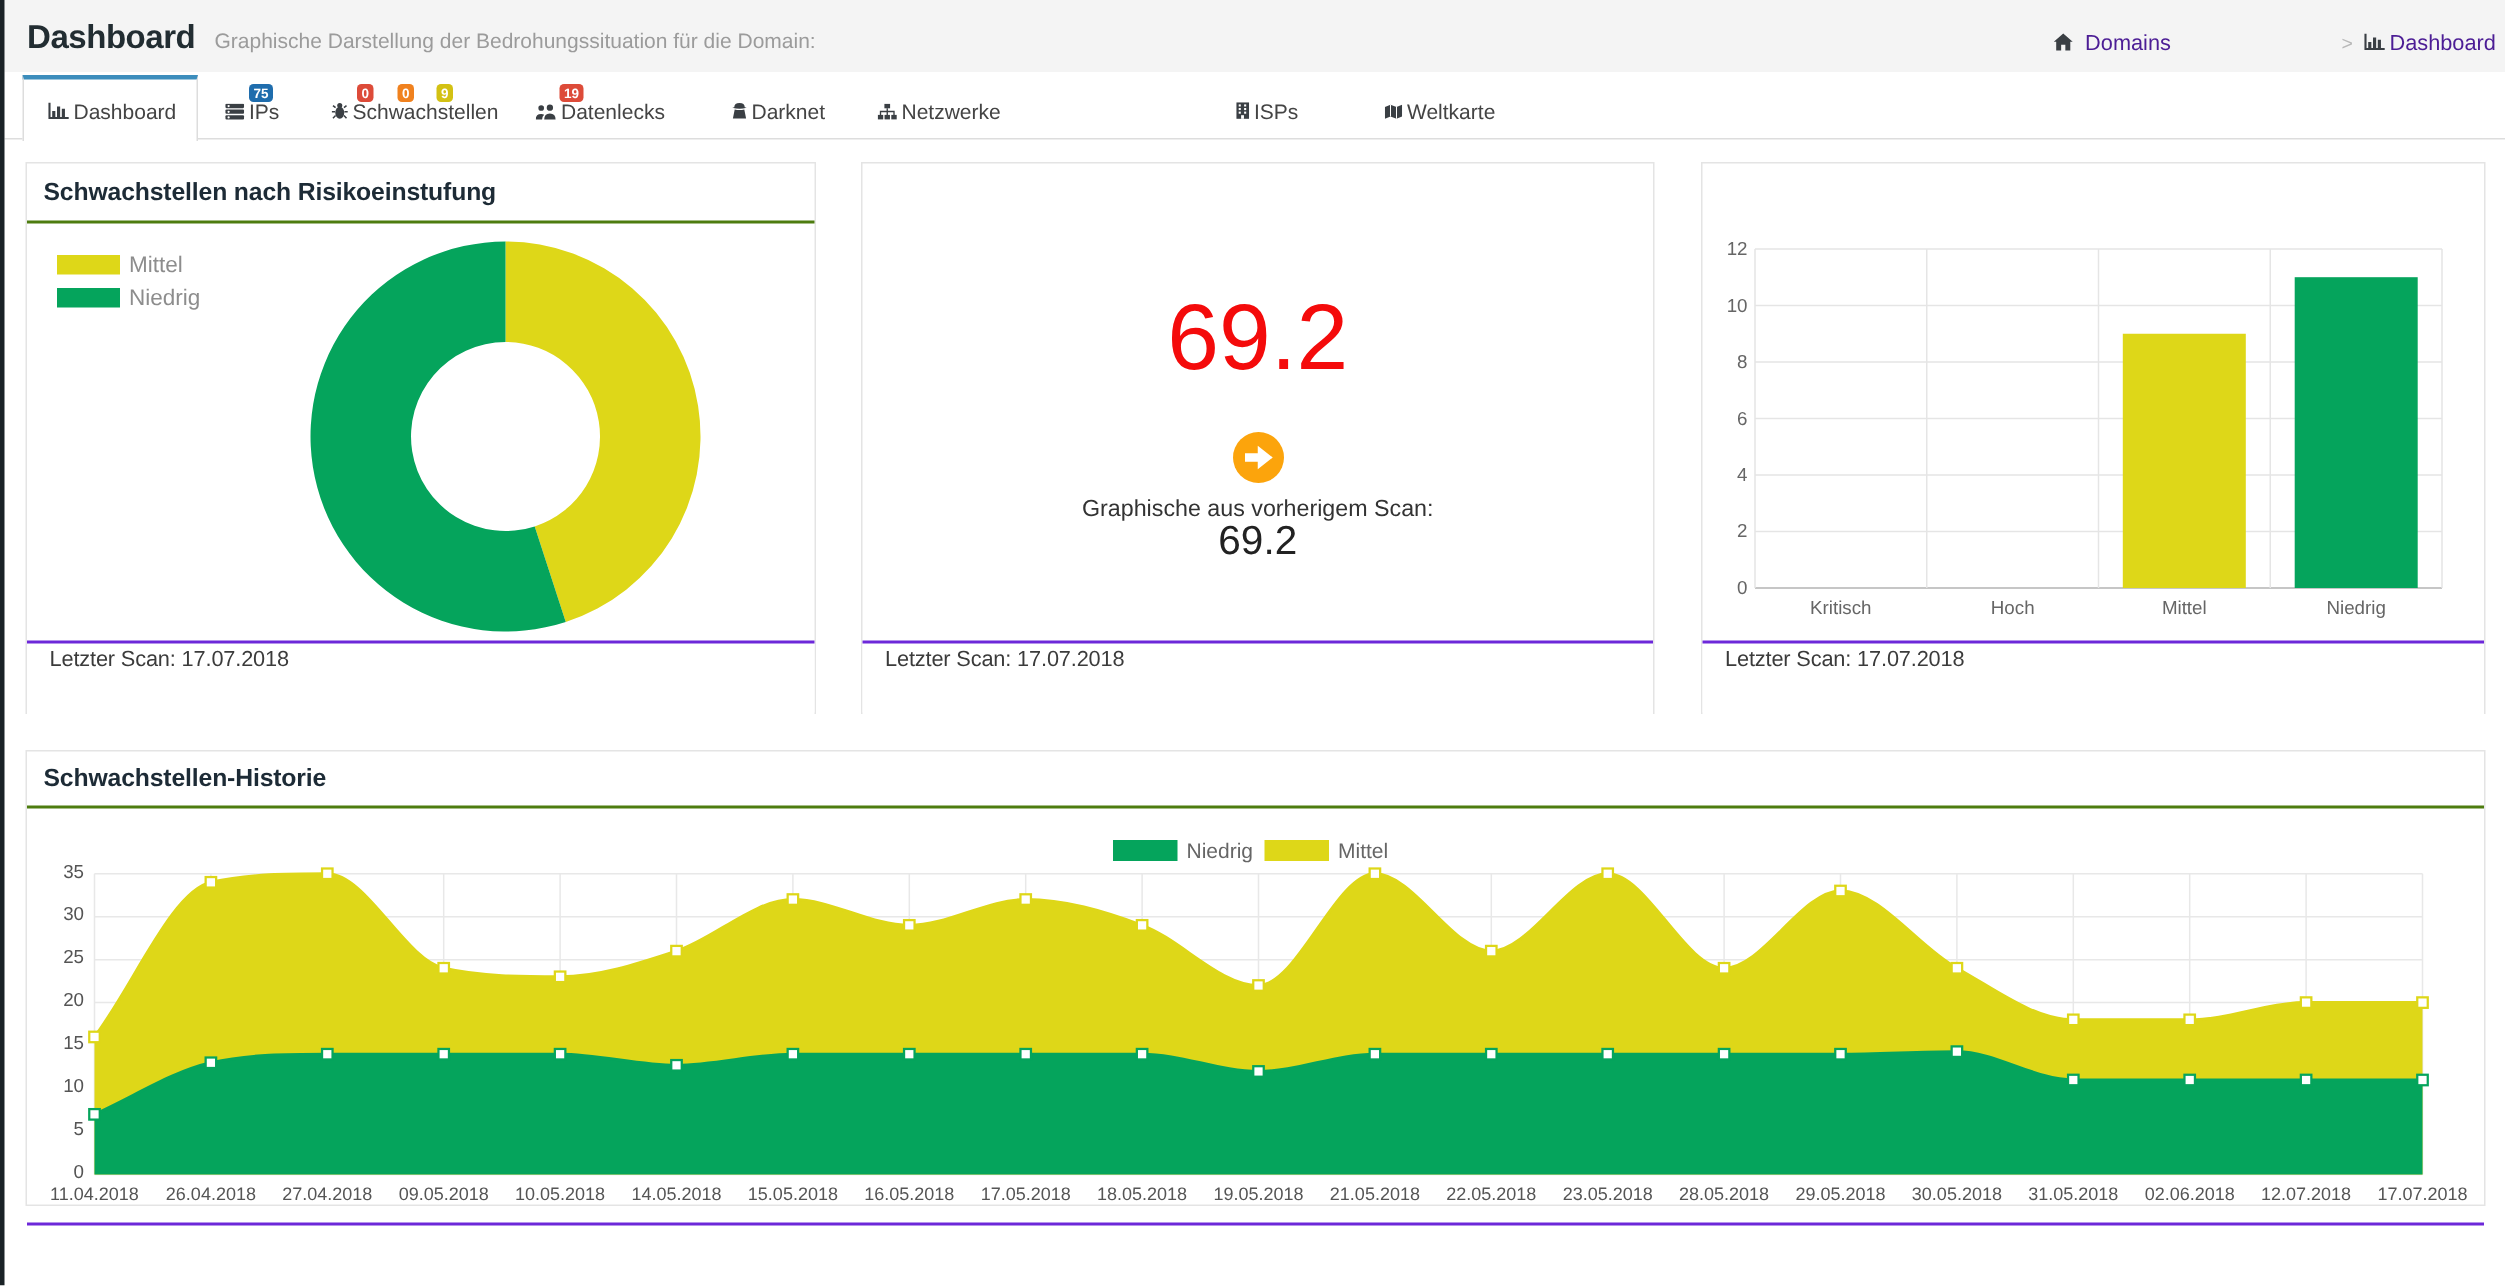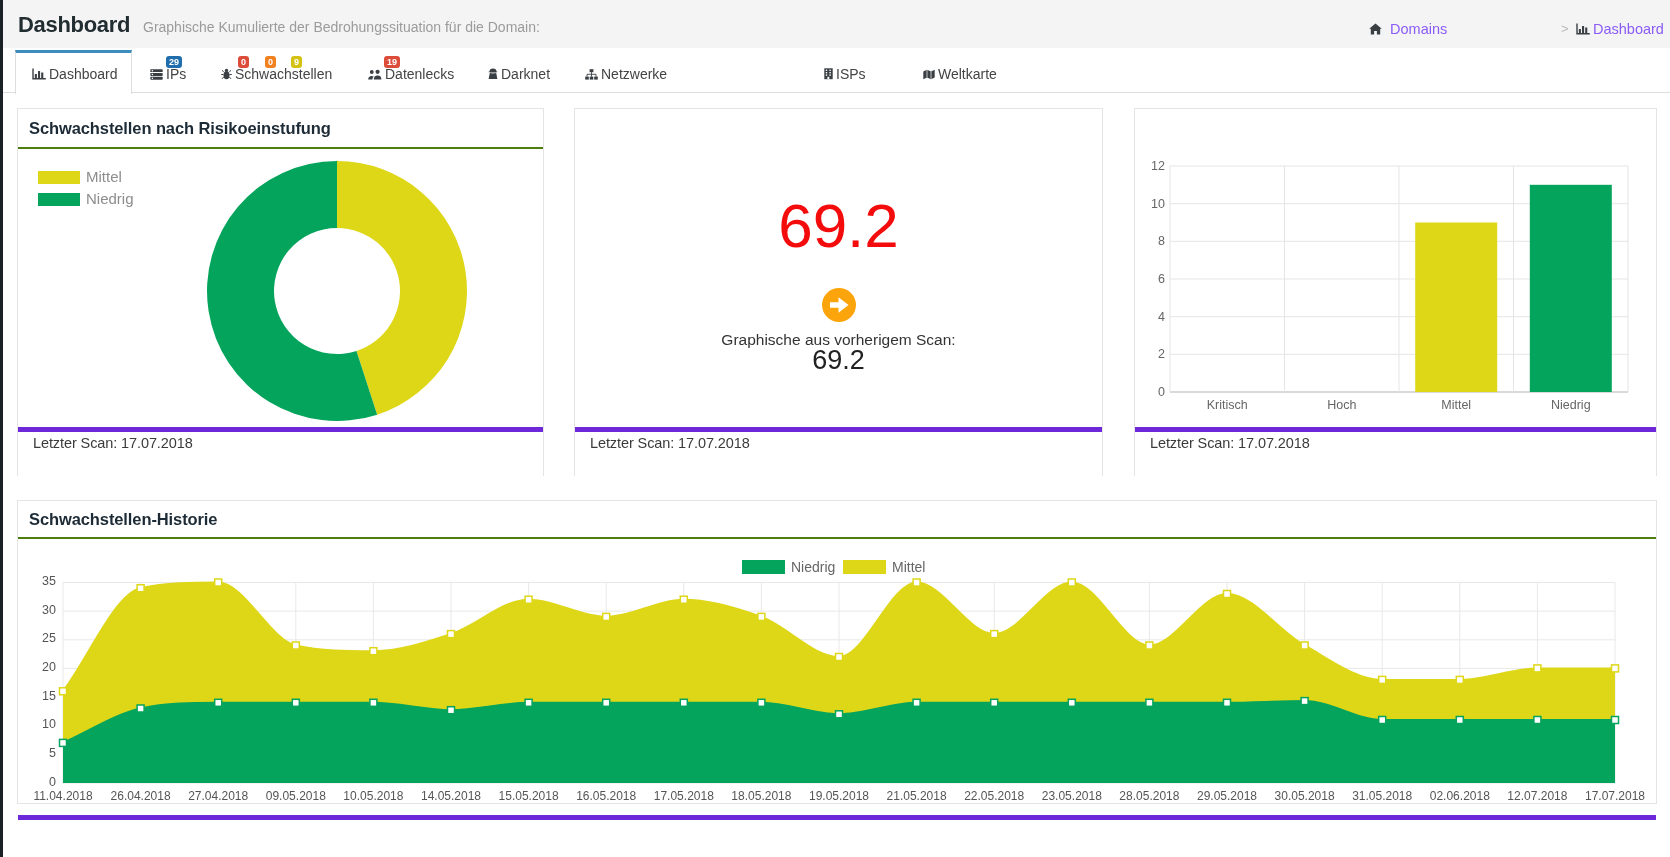--- a/index.html
+++ b/index.html
@@ -1,37 +1,37 @@
 <!DOCTYPE html>
 <html><head><meta charset="utf-8">
 <style>
 * { margin:0; padding:0; box-sizing:border-box; }
 html,body { width:1670px; height:857px; background:#fff; font-family:"Liberation Sans",sans-serif; overflow:hidden; position:relative; }
 i { display:inline-block; width:3px; }
 .strip { position:absolute; left:0; top:0; width:3px; height:857px; background:#1a2226; z-index:5; }
 .topband { position:absolute; left:3px; top:0; width:1667px; height:48px; background:#f4f4f4; }
 .h1 { position:absolute; left:15px; top:12px; font-size:22px; font-weight:bold; color:#222d32; letter-spacing:-0.3px; }
 .sub { position:absolute; left:140px; top:19px; font-size:14px; color:#9b9b9b; }
-.crumb { position:absolute; top:21px; font-size:14.5px; color:#8b5cf6; white-space:nowrap; }
+.crumb { position:absolute; top:21px; font-size:14.5px; color:#4c1d95; white-space:nowrap; }
 .tabbar { position:absolute; left:3px; top:48px; width:1667px; height:44.5px; background:#fff; border-bottom:1px solid #ddd; }
 .tab { position:absolute; top:0; height:44px; }
 .tab .tlbl { position:absolute; left:17px; top:17.5px; font-size:14px; color:#444; white-space:nowrap; }
 .tab.active { top:1.5px; border:1px solid #ddd; border-top:3px solid #3c8dbc; border-bottom:none; background:#fff; height:44px; z-index:2; }
 .tab.active .tlbl { left:16px; top:13px; }
 .panel { position:absolute; background:#fff; border:1px solid #e4e4e4; }
 .phd { position:absolute; left:0; top:0; right:0; height:40px; border-bottom:2px solid #4d7c0f; line-height:39px; padding-left:11px; font-size:16.5px; font-weight:bold; color:#1d2b36; letter-spacing:-0.1px; }
-.pft { position:absolute; left:0; right:0; border-top:5px solid #6d28d9; background:#fff; font-size:14.5px; color:#3b3b3b; padding:3px 0 0 15px; letter-spacing:-0.1px; }
+.pft { position:absolute; left:0; right:0; border-top:2px solid #6d28d9; background:#fff; font-size:14.5px; color:#3b3b3b; padding:3px 0 0 15px; letter-spacing:-0.1px; }
 .legrow { position:absolute; font-size:15px; color:#8d8d8d; }
 .legsw { display:inline-block; width:42px; height:13px; margin-right:6px; vertical-align:-2px; }
 </style></head>
 <body>
 <div class="strip"></div>
 <div class="topband">
   <div class="h1">Dashboard</div>
-  <div class="sub">Graphische Kumulierte der Bedrohungssituation für die Domain:</div>
+  <div class="sub">Graphische Darstellung der Bedrohungssituation für die Domain:</div>
   <span class="crumb" style="left:1366px"><svg width="13" height="12" viewBox="0 0 13 12" style="vertical-align:-1px">
         <path d="M6.5 0.4 L12.8 5.8 H11.2 V11.6 H7.9 V7.9 H5.1 V11.6 H1.8 V5.8 H0.2 Z" fill="#3a3f44"></path>
       </svg>&nbsp; Domains</span>
   <span class="crumb" style="left:1558px;color:#b8b8b8;font-size:13px;">&gt;</span>
   <span class="crumb" style="left:1573px"><svg width="14" height="12" viewBox="0 0 14 12" style="vertical-align:-1px">
         <path d="M1 0.5 V10.7 H13.8" stroke="#3a3f44" stroke-width="1.4" fill="none"></path>
         <rect x="2.8" y="6" width="2.1" height="4" fill="#3a3f44"></rect>
         <rect x="6" y="3" width="2.1" height="7" fill="#3a3f44"></rect>
         <rect x="9.2" y="4.5" width="2.1" height="5.5" fill="#3a3f44"></rect>
       </svg><i></i>Dashboard</span>
@@ -40,41 +40,41 @@
 <div class="tabbar">
   <div class="tab active" style="left:12px;width:117px;">
       <span class="tlbl"><svg width="14" height="12" viewBox="0 0 14 12" style="vertical-align:-1px">
           <path d="M1 0.5 V10.7 H13.8" stroke="#3a3f44" stroke-width="1.4" fill="none"></path>
           <rect x="2.8" y="6" width="2.1" height="4" fill="#3a3f44"></rect>
           <rect x="6" y="3" width="2.1" height="7" fill="#3a3f44"></rect>
           <rect x="9.2" y="4.5" width="2.1" height="5.5" fill="#3a3f44"></rect>
         </svg><i></i>Dashboard</span>
     </div>
   <div class="tab" style="left:130px;width:71px;">
-      <span style="position:absolute;left:33px;top:8px;background:#1f6dad;color:#fff;font-size:9px;font-weight:bold;line-height:12px;padding:0 3px;border-radius:3px;text-align:center">29</span>
+      <span style="position:absolute;left:33px;top:8px;background:#1f6dad;color:#fff;font-size:9px;font-weight:bold;line-height:12px;padding:0 3px;border-radius:3px;text-align:center">75</span>
       <span class="tlbl"><svg width="13" height="11" viewBox="0 0 13 11" style="vertical-align:-1px">
           <rect x="0.3" y="0.2" width="12.4" height="2.9" rx="0.7" fill="#3a3f44"></rect>
           <rect x="0.3" y="4" width="12.4" height="2.9" rx="0.7" fill="#3a3f44"></rect>
           <rect x="0.3" y="7.8" width="12.4" height="2.9" rx="0.7" fill="#3a3f44"></rect>
           <circle cx="2.4" cy="1.7" r="0.75" fill="#fff"></circle>
           <circle cx="2.4" cy="5.5" r="0.75" fill="#fff"></circle>
           <circle cx="2.4" cy="9.3" r="0.75" fill="#fff"></circle>
         </svg><i></i>IPs</span>
     </div>
   <div class="tab" style="left:201px;width:146px;">
       <span style="position:absolute;left:34px;top:8px;background:#dd4b39;color:#fff;font-size:9px;font-weight:bold;line-height:12px;padding:0 3px;border-radius:3px;text-align:center">0</span>
       <span style="position:absolute;left:61px;top:8px;background:#f0811e;color:#fff;font-size:9px;font-weight:bold;line-height:12px;padding:0 3px;border-radius:3px;text-align:center">0</span>
       <span style="position:absolute;left:87px;top:8px;background:#d3c113;color:#fff;font-size:9px;font-weight:bold;line-height:12px;padding:0 3px;border-radius:3px;text-align:center">9</span>
       <span class="tlbl"><svg width="11" height="12" viewBox="0 0 11 12" style="vertical-align:-1px">
           <ellipse cx="5.5" cy="7.2" rx="3" ry="4" fill="#3a3f44"></ellipse>
           <circle cx="5.5" cy="2.4" r="1.7" fill="#3a3f44"></circle>
           <path d="M2.7 3.8 L1 2.4 M8.3 3.8 L10 2.4 M2.4 6.5 H0.2 M8.6 6.5 H10.8 M2.7 9 L1 10.8 M8.3 9 L10 10.8" stroke="#3a3f44" stroke-width="1" fill="none"></path>
         </svg><i></i>Schwachstellen</span>
     </div>
-  <div class="tab" style="left:348px;width:120px;">
+  <div class="tab" style="left:337px;width:120px;">
       <span style="position:absolute;left:33px;top:8px;background:#dd4b39;color:#fff;font-size:9px;font-weight:bold;line-height:12px;padding:0 3px;border-radius:3px;text-align:center">19</span>
       <span class="tlbl"><svg width="14" height="11" viewBox="0 0 14 11" style="vertical-align:-1px">
           <circle cx="9.6" cy="2.8" r="2.1" fill="#3a3f44"></circle>
           <path d="M5.8 10.6 q0 -4 3.8 -4 q3.8 0 3.8 4 Z" fill="#3a3f44"></path>
           <circle cx="3.8" cy="3" r="1.9" fill="#3a3f44"></circle>
           <path d="M0.2 10.6 q0 -3.6 3.6 -3.6 q1.2 0 2 0.5 q-1.4 1.1 -1.4 3.1 Z" fill="#3a3f44"></path>
         </svg><i></i>Datenlecks</span>
     </div>
   <div class="tab" style="left:468px;width:97px;">
       <span class="tlbl"><svg width="10" height="11.5" viewBox="0 0 10 11.5" style="vertical-align:-1px">

